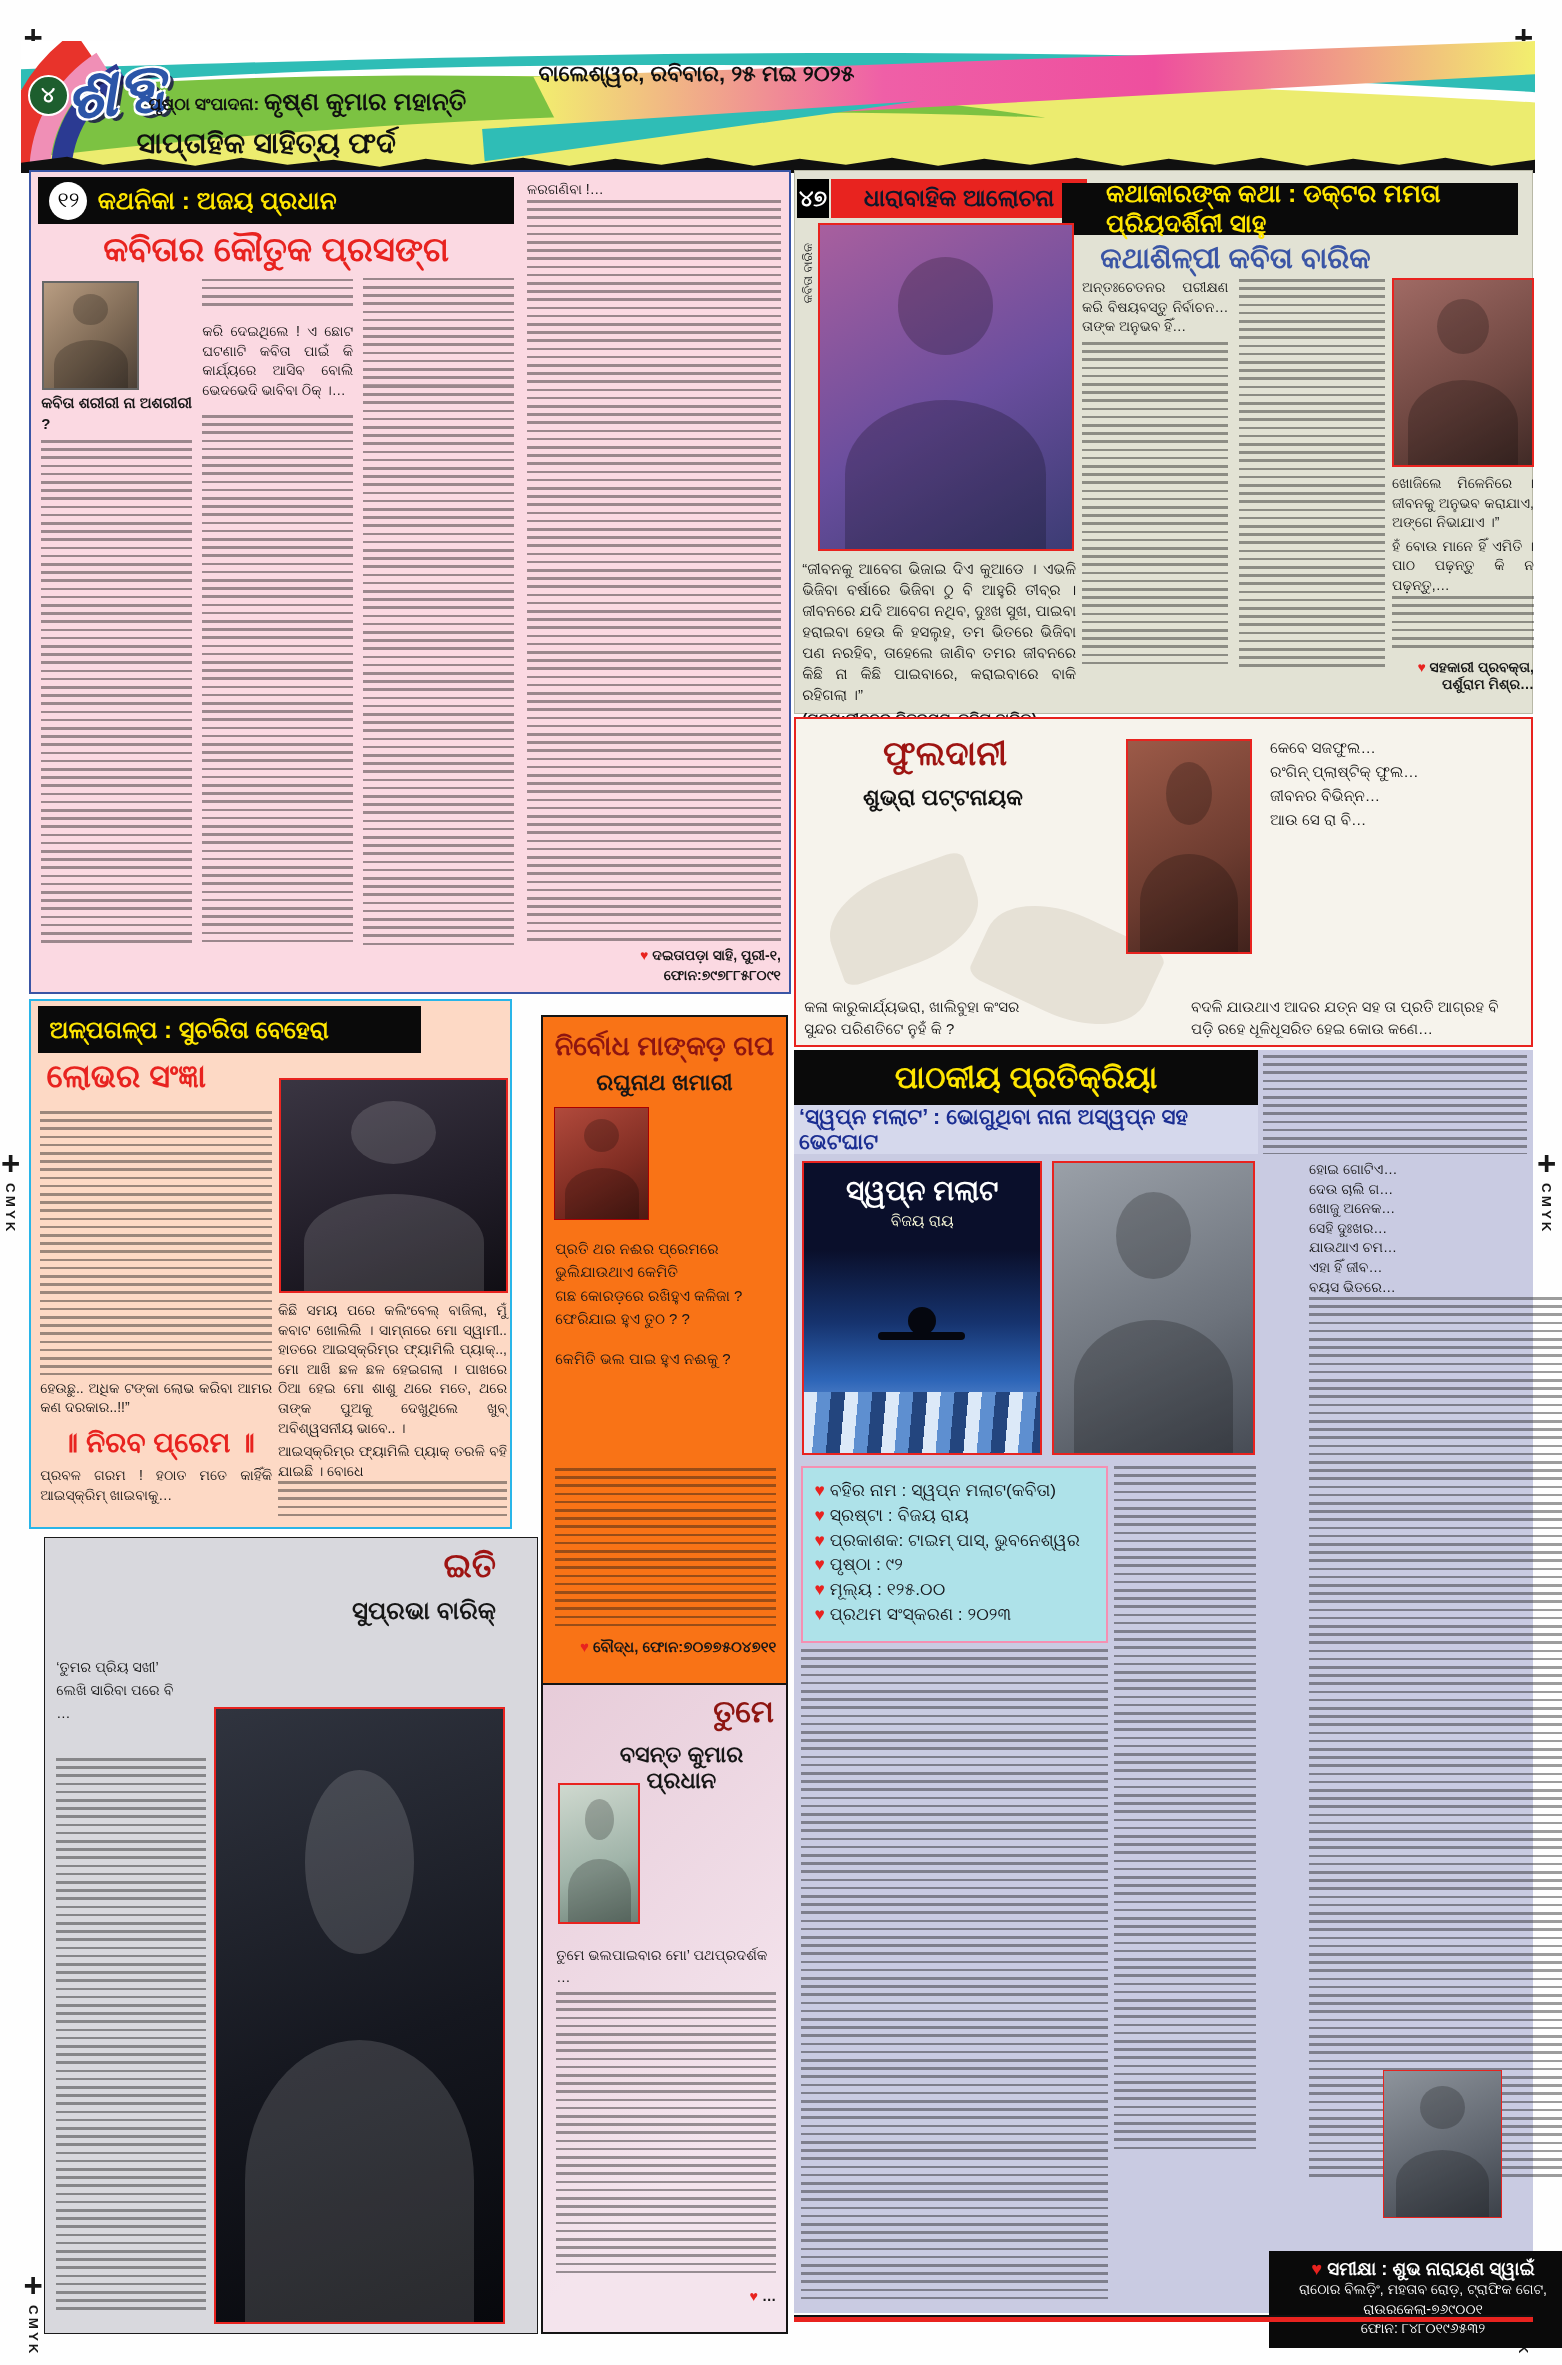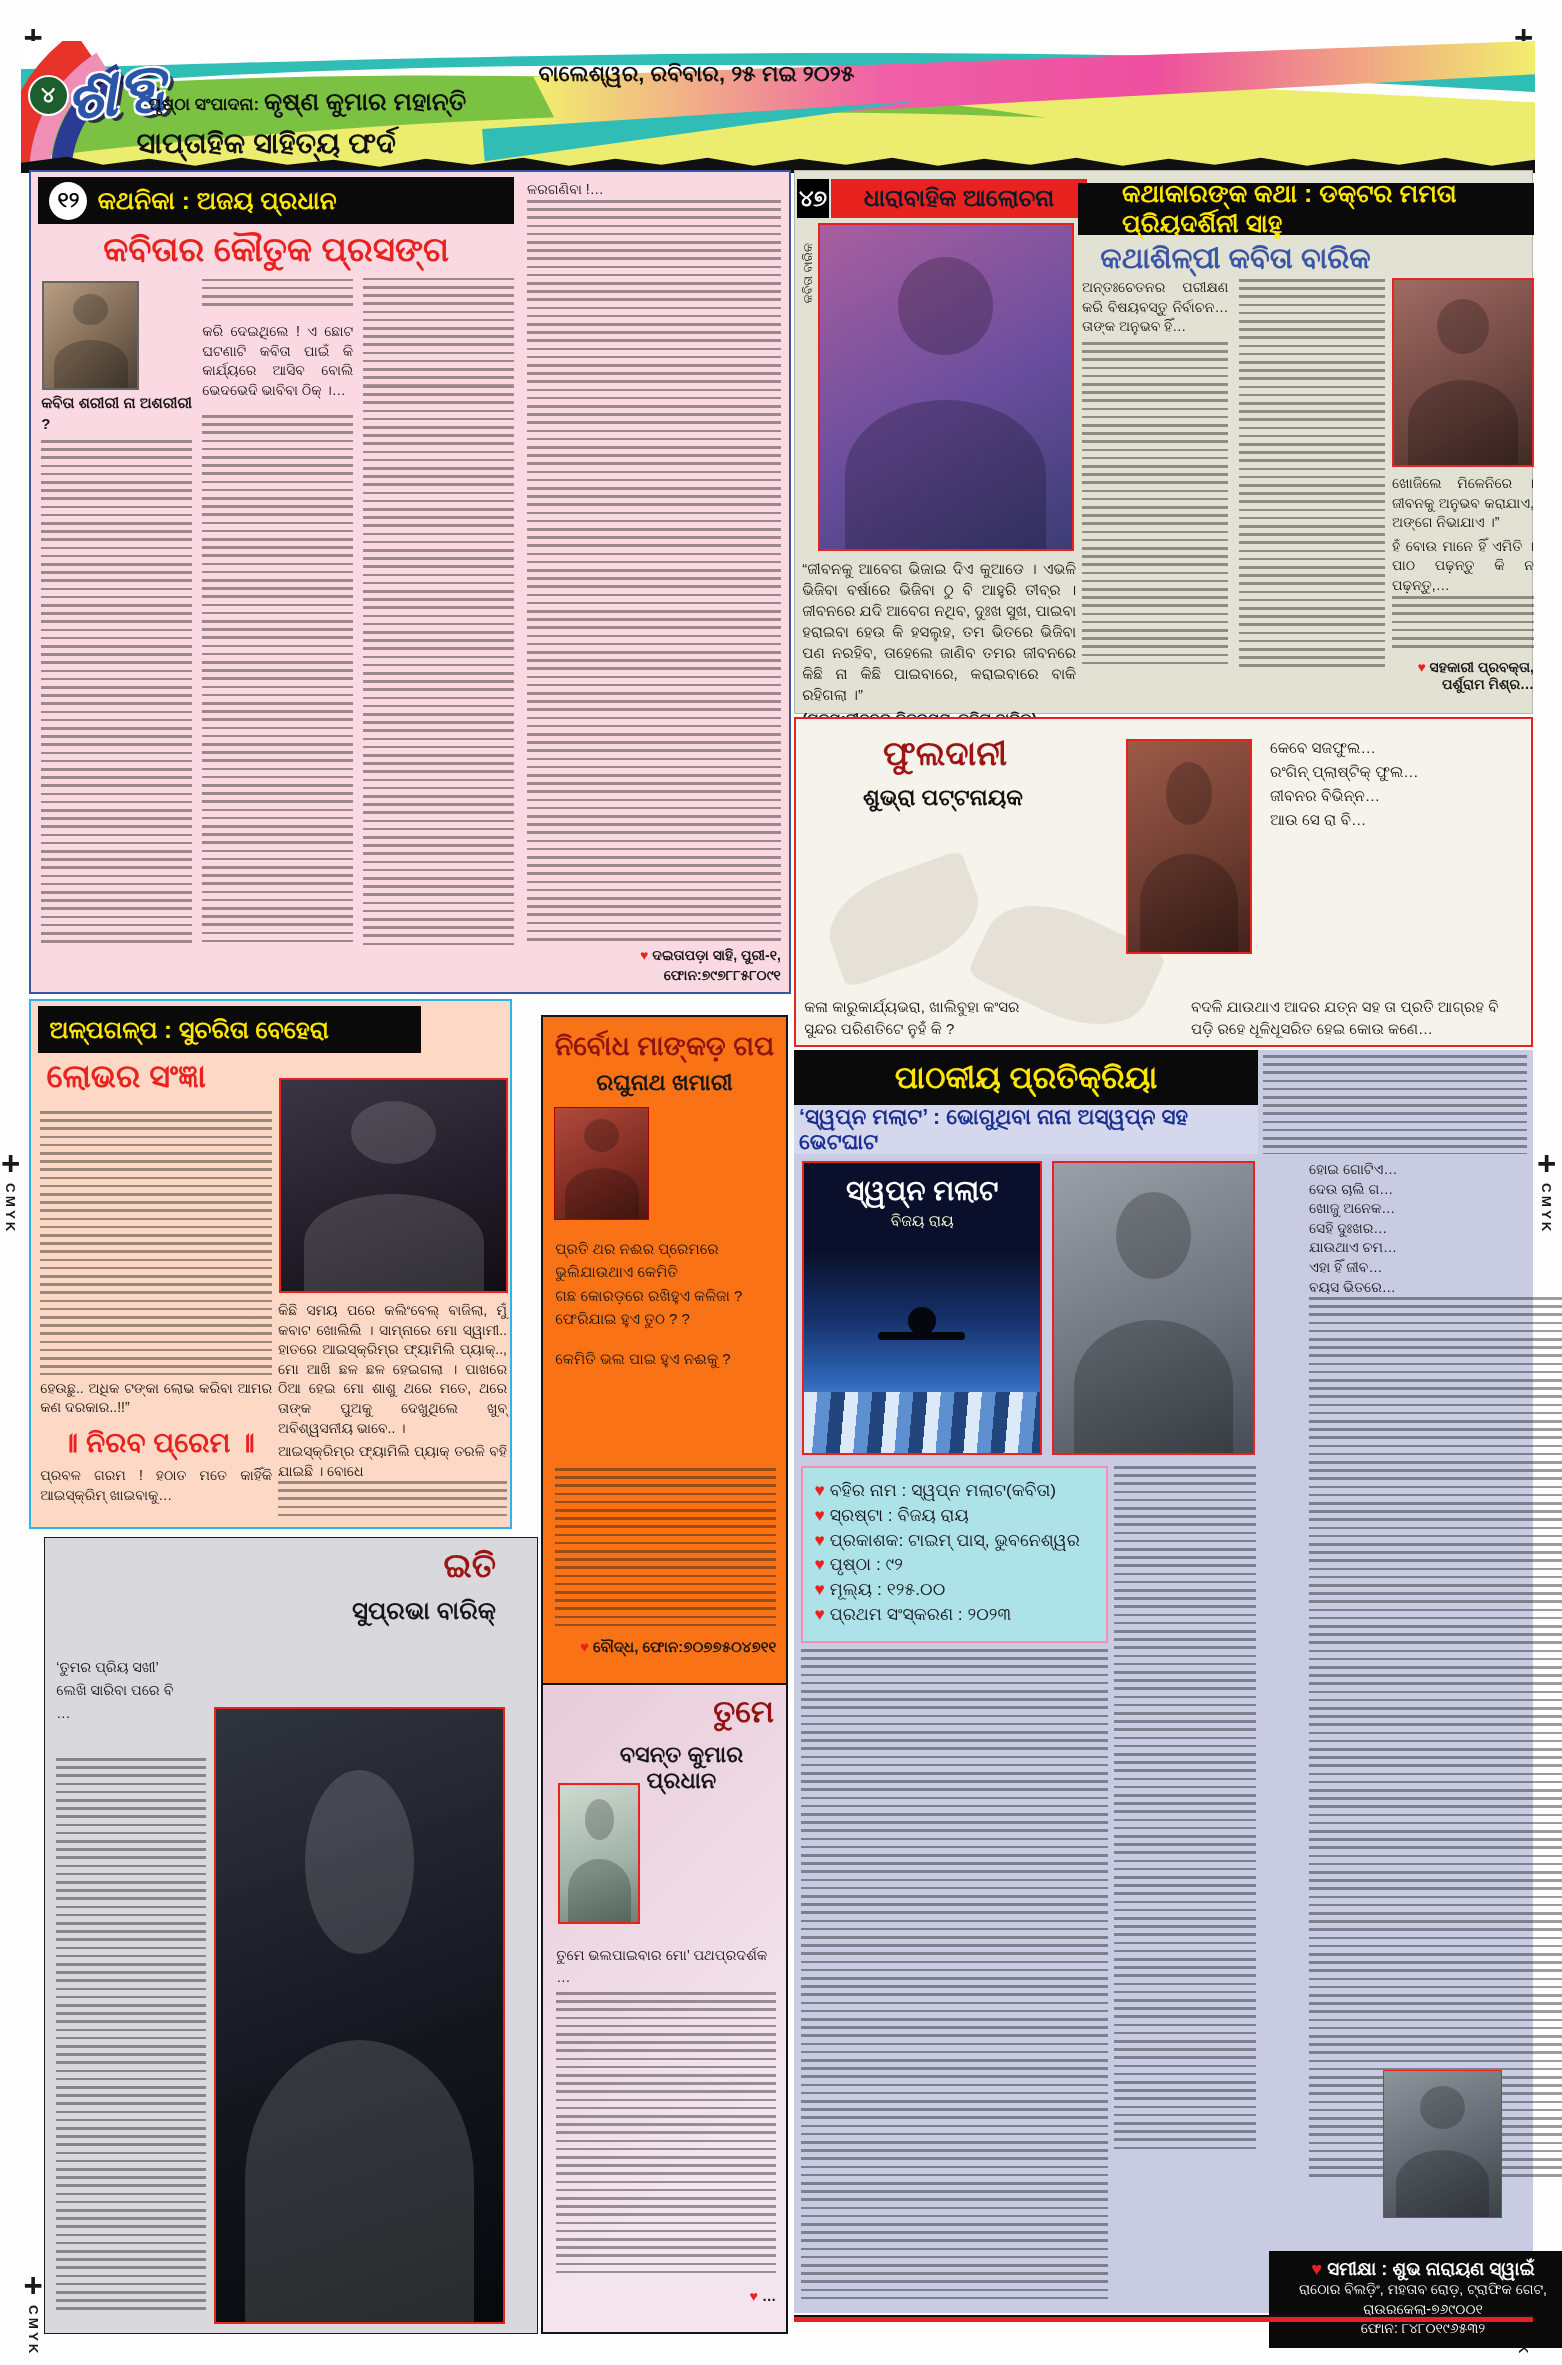--- a/index.html
+++ b/index.html
@@ -19,21 +19,21 @@
     text-shadow:2px 2px 0 #fff,-2px -2px 0 #fff,2px -2px 0 #fff,-2px 2px 0 #fff,5.1px 5.1px 0 rgba(25,25,70,.85);}
   #editor-line{left:128px;top:47px;font-size:17.4px;font-weight:bold;color:#101010;}
   #editor-line .big{font-size:24.6px;}
   #tagline{left:116px;top:86px;font-size:29px;font-weight:bold;color:#101010;}
   #dateline{left:518px;top:19.5px;font-size:22px;font-weight:bold;color:#101010;}
   #banner-title{left:922px;top:3.1px;width:589px;text-align:center;font-size:76px;font-weight:bold;color:#e8231f;letter-spacing:1px;
     text-shadow:-2.6px -2.6px 0 #fff,2.6px -2.6px 0 #fff,-2.6px 2.6px 0 #fff,2.6px 2.6px 0 #fff,6.1px 6.1px 0 #101010;}
   
   .block{position:absolute;box-sizing:border-box;}
   .bar-black{background:#0a0a0a;color:#ffe600;display:flex;align-items:center;gap:10.2px;padding:0 11.3px;font-weight:bold;box-sizing:border-box;}
-  .num-circle{background:#fff;color:#000;border-radius:50%;flex:0 0 auto;display:flex;align-items:center;justify-content:center;font-weight:bold;}
+  .num-circle{background:#fff;color:#000;border-radius:50%;flex:0 0 auto;display:flex;align-items:center;justify-content:center;font-weight:normal;}
   .headline-red{color:#e8231f;font-weight:bold;text-align:center;}
   .ph{position:absolute;box-sizing:border-box;border:2px solid #e8231f;overflow:hidden;}
   .ph::before{content:"";position:absolute;width:38%;height:30%;left:31%;top:10%;border-radius:50%;background:rgba(0,0,0,.22);}
   .ph::after{content:"";position:absolute;width:80%;height:46%;left:10%;bottom:0;border-radius:50% 50% 0 0;background:rgba(0,0,0,.22);}
   .ph.light::before,.ph.light::after{background:rgba(255,255,255,.14);}
   .txt{font-size:14px;line-height:1.4;text-align:justify;box-sizing:border-box;}
   .flexcol{display:flex;flex-direction:column;}
   .fill{background:repeating-linear-gradient(180deg,rgba(25,25,25,.5) 0 2.6px,transparent 2.6px 8.2px);opacity:.85;}
   .fill.grow{flex:1 1 auto;min-height:15.4px;}
   .pline{min-height:1.1em;}
@@ -47,21 +47,21 @@
   #k-photo{left:11.3px;top:109px;width:97px;height:109px;border:2px solid #555;background:linear-gradient(135deg,#b99d82,#7b6753 60%,#4c4036);}
   #k-cols{left:8.2px;top:106px;width:477px;height:710px;column-count:3;column-gap:10.2px;padding:0 2px;}
   #k-cols .lead{font-weight:bold;font-size:15px;margin:114px 0 6.1px 0;}
   .fillblock{display:block;width:100%;}
   #k-col4{left:492px;top:6.1px;width:262px;height:809px;padding:2px 4.1px;}
   #k-col4 .footer{text-align:right;font-weight:bold;}
   
   #serialtop{left:794px;top:170px;width:739px;height:544px;background:#e2e2d4;border:1px solid #b8b8a6;}
   #s-num{left:2px;top:8.2px;width:32px;height:39px;background:#000;color:#fff;font-size:22.5px;font-weight:bold;display:flex;align-items:center;justify-content:center;}
   #s-banner{left:36px;top:8.2px;width:256px;height:39px;background:#e8231f;color:#0f172a;font-size:23.6px;font-weight:bold;display:flex;align-items:center;justify-content:center;}
-  #s-kicker{left:283px;top:12.3px;width:456px;height:52px;font-size:25px;justify-content:center;padding-left:44px;}
+  #s-kicker{left:267px;top:12.3px;width:456px;height:52px;font-size:25px;justify-content:center;padding-left:44px;}
   #s-headline{left:287px;top:71px;width:307px;font-size:29px;font-weight:bold;color:#3a55a5;text-align:center;}
   #s-photo{left:22.5px;top:52px;width:256px;height:328px;background:linear-gradient(150deg,#a85f9e,#6a4e9e 55%,#3c3c74);}
   #s-caption{left:6.1px;top:72px;writing-mode:vertical-rl;transform:rotate(180deg);font-size:12.3px;color:#222;}
   #s-portrait{left:597px;top:107px;width:142px;height:189px;background:linear-gradient(150deg,#a06a64,#6d4640 60%,#402a26);}
   #s-quote{left:7.2px;top:387px;width:274px;height:150px;font-size:15px;}
   #s-mid{left:287px;top:107px;width:303px;height:433px;column-count:2;column-gap:10.2px;}
   #s-rightlow{left:597px;top:303px;width:142px;height:179px;}
   #s-credit{left:536px;top:488px;width:203px;font-size:14px;text-align:right;font-weight:bold;}
   
   #phuladani{left:794px;top:717px;width:739px;height:330px;background:#f6f3ec;border:2.6px solid #e8231f;overflow:hidden;}

